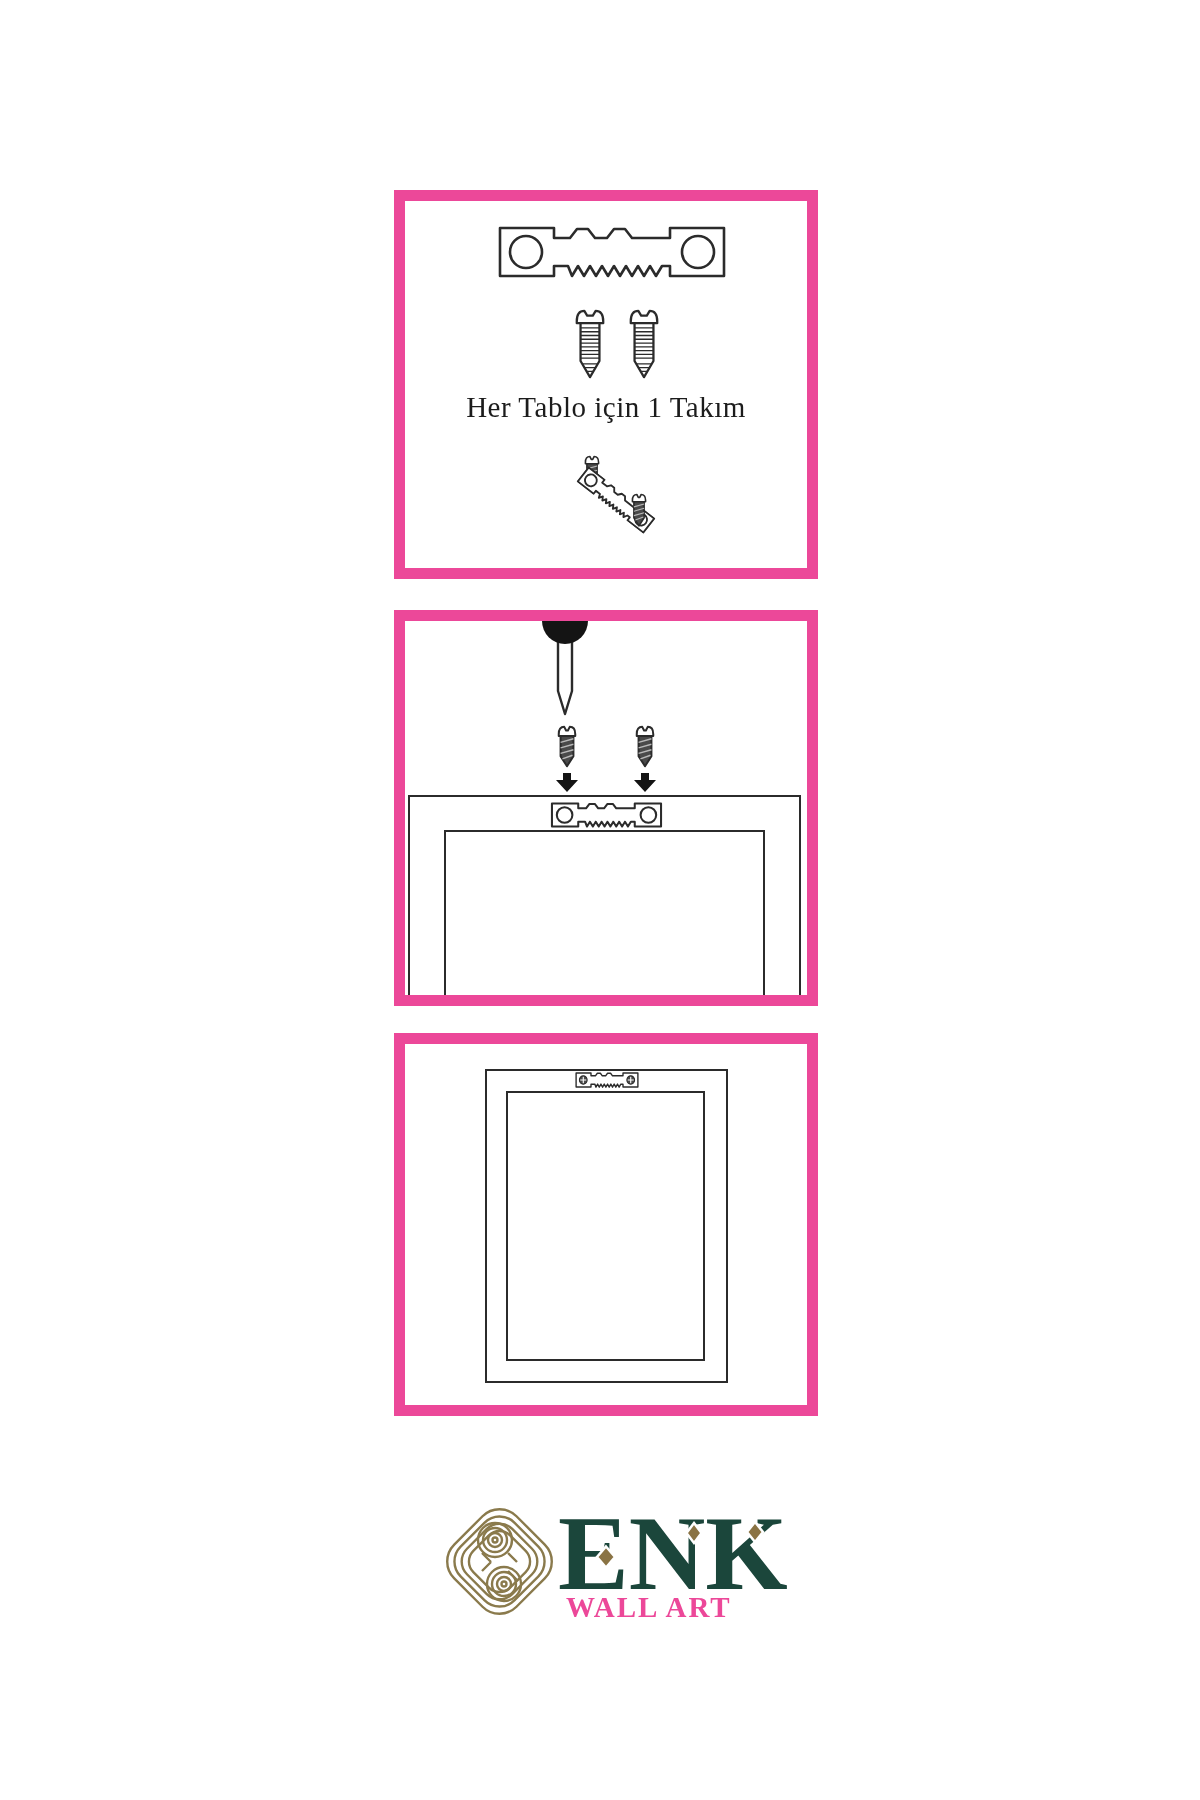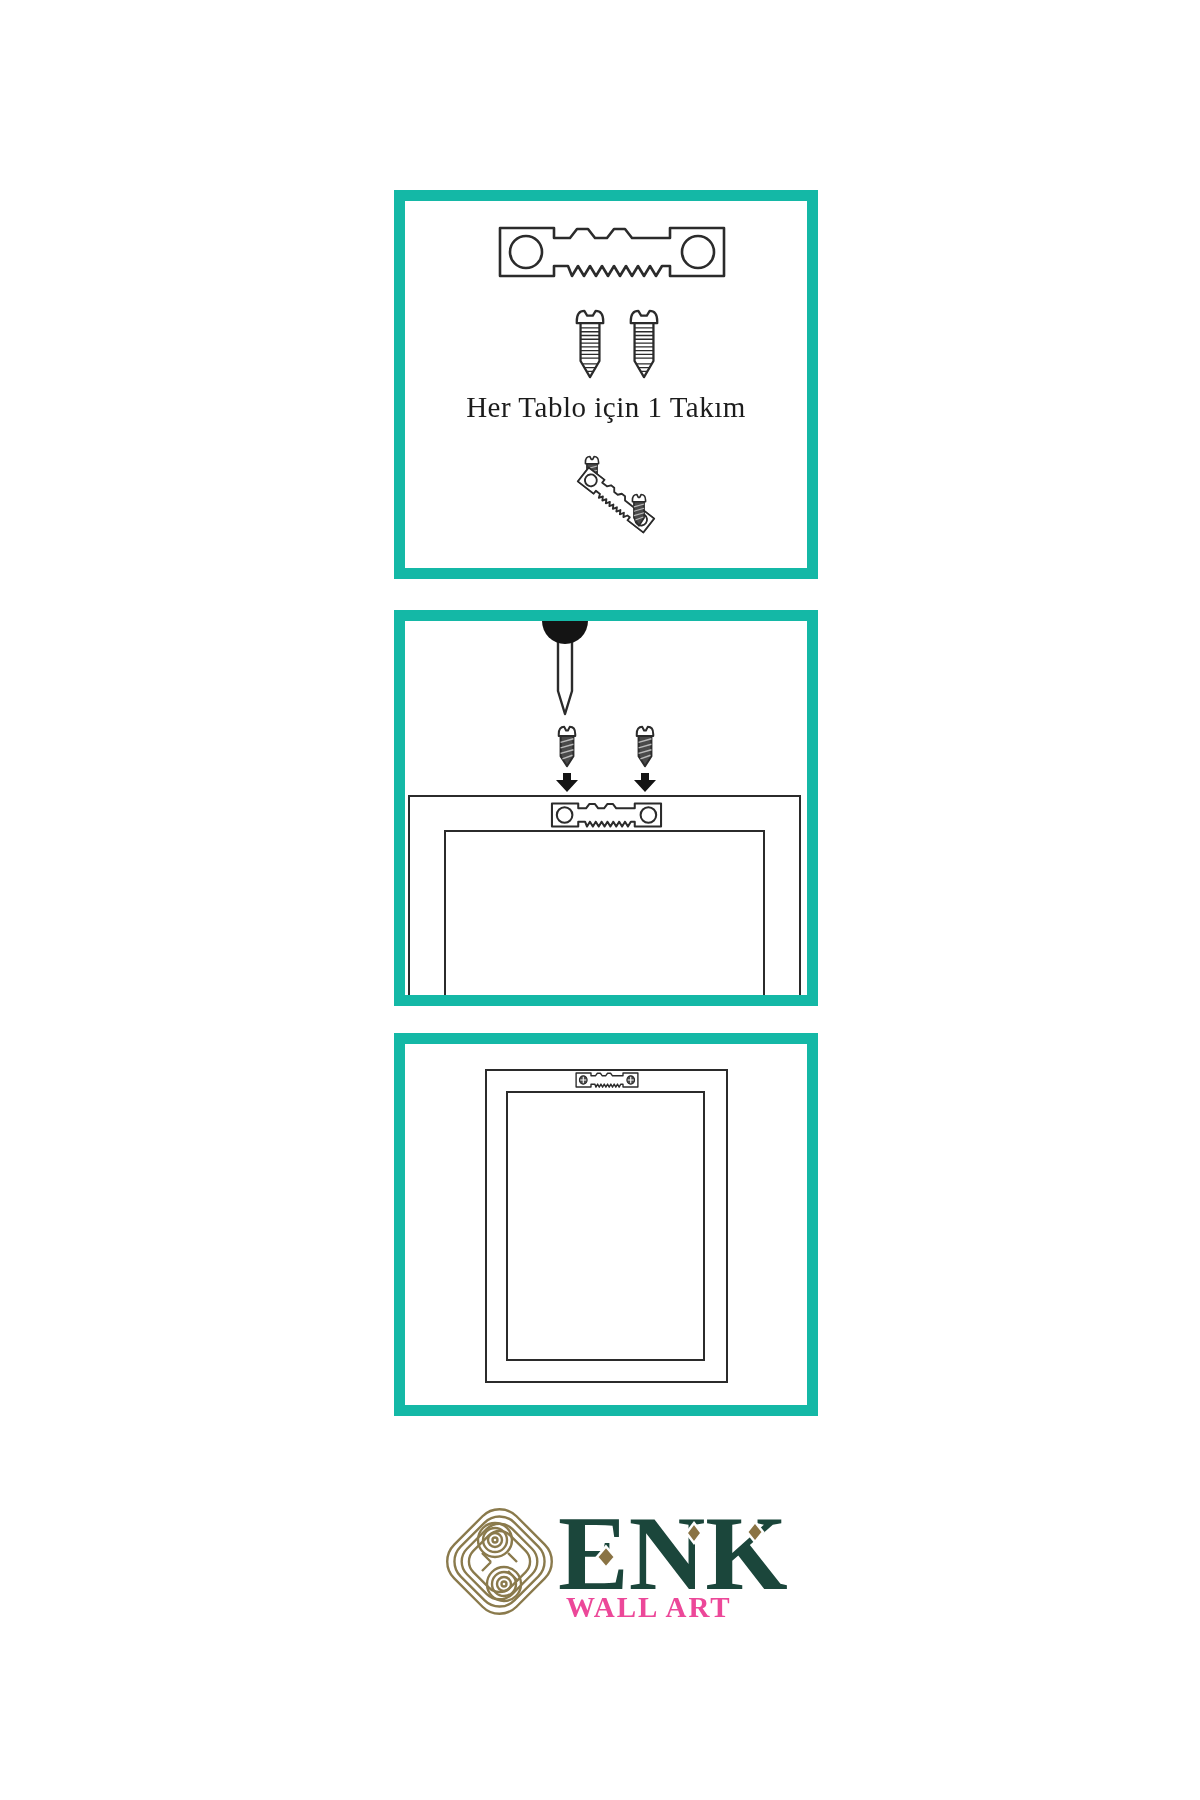--- a/index.html
+++ b/index.html
@@ -2,21 +2,21 @@
 <html><head>
 <meta charset="utf-8">
 <style>
   html,body{margin:0;padding:0;}
   body{
     width:1200px;height:1800px;position:relative;background:#ffffff;
     font-family:"Liberation Serif", serif;
   }
   .abs{position:absolute;}
   .panel{
-    position:absolute;border:11px solid #14b8a6;background:#ffffff;overflow:hidden;
+    position:absolute;border:11px solid #ec4899;background:#ffffff;overflow:hidden;
   }
   #panel1{left:394px;top:190px;width:402px;height:367px;}
   #panel2{left:394px;top:610px;width:402px;height:374px;}
   #panel3{left:394px;top:1033px;width:402px;height:361px;}
   .caption{
     position:absolute;left:0;right:0;top:190px;text-align:center;
     font-size:29px;letter-spacing:0.5px;color:#1c1c1c;white-space:nowrap;
   }
   .frame-rect{
     position:absolute;box-sizing:border-box;border:2px solid #2b2b2b;background:#ffffff;

